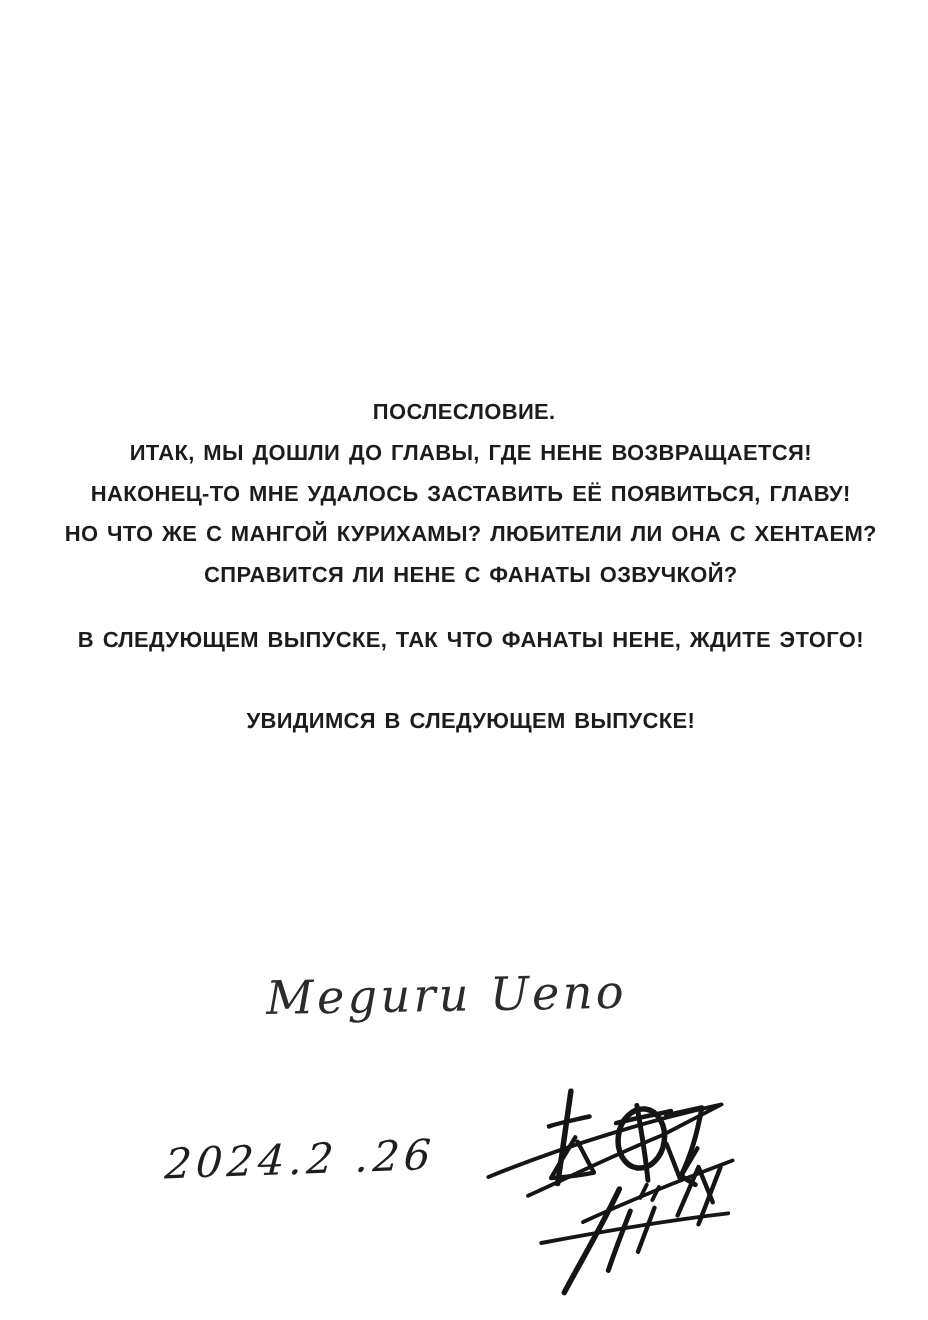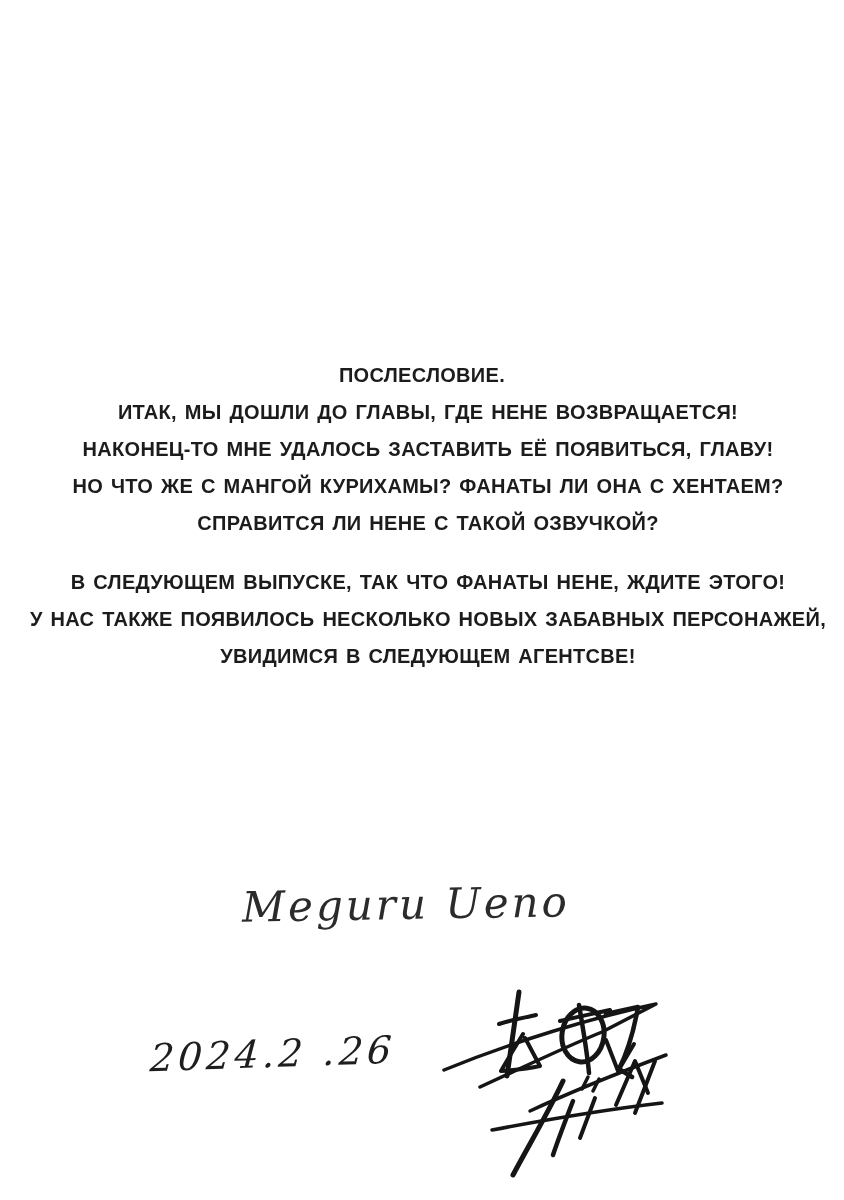--- a/index.html
+++ b/index.html
@@ -89,39 +89,39 @@
     <p class="para">
       <span class="line">ИТАК, МЫ ДОШЛИ ДО ГЛАВЫ, ГДЕ НЕНЕ ВОЗВРАЩАЕТСЯ!</span>
     </p>
 
 
     <p class="para">
       <span class="line">НАКОНЕЦ-ТО МНЕ УДАЛОСЬ ЗАСТАВИТЬ ЕЁ ПОЯВИТЬСЯ, ГЛАВУ!</span>
     </p>
 
     <p class="para">
-      <span class="line">НО ЧТО ЖЕ С МАНГОЙ КУРИХАМЫ? ФАНАТЫ ЛИ ОНА С ХЕНТАЕМ?</span>
+      <span class="line">НО ЧТО ЖЕ С МАНГОЙ КУРИХАМЫ? ЛЮБИТЕЛИ ЛИ ОНА С ХЕНТАЕМ?</span>
     </p>
 
     <p class="para">
-      <span class="line">СПРАВИТСЯ ЛИ НЕНЕ С ТАКОЙ ОЗВУЧКОЙ?</span>
+      <span class="line">СПРАВИТСЯ ЛИ НЕНЕ С ФАНАТЫ ОЗВУЧКОЙ?</span>
     </p>
 
     <p class="para">
       <br>
       <span class="line">В СЛЕДУЮЩЕМ ВЫПУСКЕ, ТАК ЧТО ФАНАТЫ НЕНЕ, ЖДИТЕ ЭТОГО!</span>
     </p>
 
     <p class="para">
-      <span class="line">У НАС ТАКЖЕ ПОЯВИЛОСЬ НЕСКОЛЬКО НОВЫХ ЗАБАВНЫХ ПЕРСОНАЖЕЙ,</span><br>
+      <br>
     </p>
 
 
     <p class="para">
-      <span class="line">УВИДИМСЯ В СЛЕДУЮЩЕМ АГЕНТСВЕ!</span>
+      <span class="line">УВИДИМСЯ В СЛЕДУЮЩЕМ ВЫПУСКЕ!</span>
     </p>
   </div>
 
   <div class="author-script">Meguru Ueno</div>
 
   <div class="signature-date">2024.2 .26</div>
 
   <div class="autograph">
     <svg viewBox="0 0 290 212" xmlns="http://www.w3.org/2000/svg" aria-hidden="true">
 

